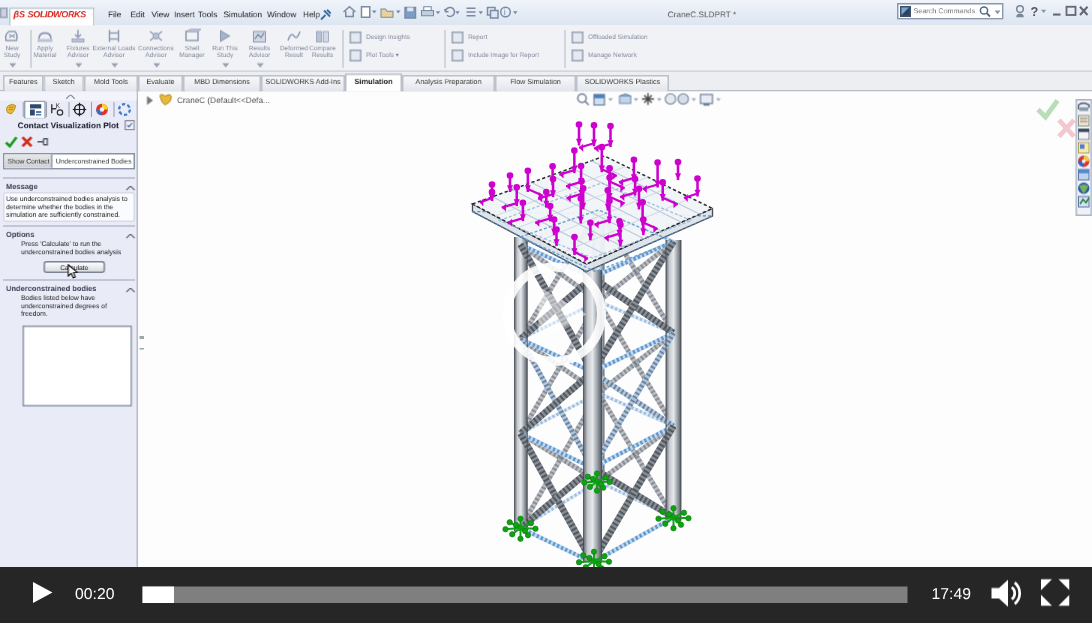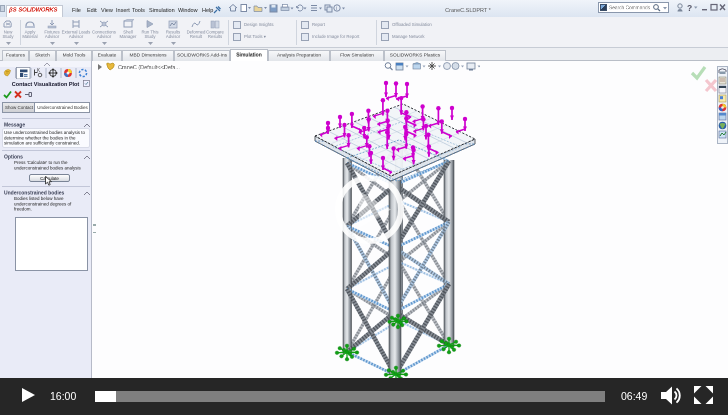--- a/index.html
+++ b/index.html
@@ -822,24 +822,24 @@
     <path d="M0 3 L3 0 L6 3" fill="none" stroke="#667" stroke-width="0.8"></path>
   </svg>
 <div style="position:absolute;left:14px;top:196px;font-size:9px;color:#222;font-weight:normal;white-space:nowrap;transform:scale(0.5);transform-origin:0 0;">
     <div style="width:150px;white-space:normal;line-height:10.6px">Bodies listed below have underconstrained degrees of freedom.</div>
   </div>
 <div class="abs" style="left:15px;top:217px;width:73px;height:54px;background:#fff;border:1px solid #8a93a5"></div>
 <div class="abs" style="left:93px;top:224px;width:3px;height:2px;background:#9aa"></div>
 <div class="abs" style="left:93px;top:232px;width:3px;height:1px;background:#9aa"></div>
 <div class="abs" style="left:0;top:378px;width:728px;height:37px;background:#262626"></div>
 <div class="abs" style="left:22px;top:388px;width:0;height:0;border-left:13px solid #fff;border-top:7.5px solid transparent;border-bottom:7.5px solid transparent"></div>
-<div class="abs" style="left:50px;top:390px;color:#fff;font-size:10.5px;transform:scale(1.0001)">16:00</div>
+<div class="abs" style="left:50px;top:390px;color:#fff;font-size:10.5px;transform:scale(1.0001)">00:20</div>
 <div class="abs" style="left:95px;top:391px;width:510px;height:11px;background:#7f7f7f"></div>
 <div class="abs" style="left:95px;top:391px;width:21px;height:11px;background:#fff"></div>
-<div class="abs" style="left:621px;top:390px;color:#fff;font-size:10.5px;transform:scale(1.0001)">06:49</div>
+<div class="abs" style="left:621px;top:390px;color:#fff;font-size:10.5px;transform:scale(1.0001)">17:49</div>
 <svg class="abs" style="left:660px;top:385px" width="24" height="21" viewBox="0 0 24 21">
 <polygon points="1,7 6,7 12,1.5 12,19.5 6,14 1,14" fill="#fff"></polygon>
 <path d="M14.5 6.5 A5 5 0 0 1 14.5 14.5" fill="none" stroke="#fff" stroke-width="1.8"></path>
 <path d="M16.5 3.4 A9.3 9.3 0 0 1 16.5 17.6" fill="none" stroke="#fff" stroke-width="1.8"></path>
 </svg>
 <svg class="abs" style="left:694px;top:386px" width="19" height="18" viewBox="0 0 19 18">
 <polygon points="0,0 7.5,0 0,7.5" fill="#fff"></polygon>
 <polygon points="11.5,0 19,0 19,7.5" fill="#fff"></polygon>
 <polygon points="0,10.5 0,18 7.5,18" fill="#fff"></polygon>
 <polygon points="19,10.5 19,18 11.5,18" fill="#fff"></polygon>

